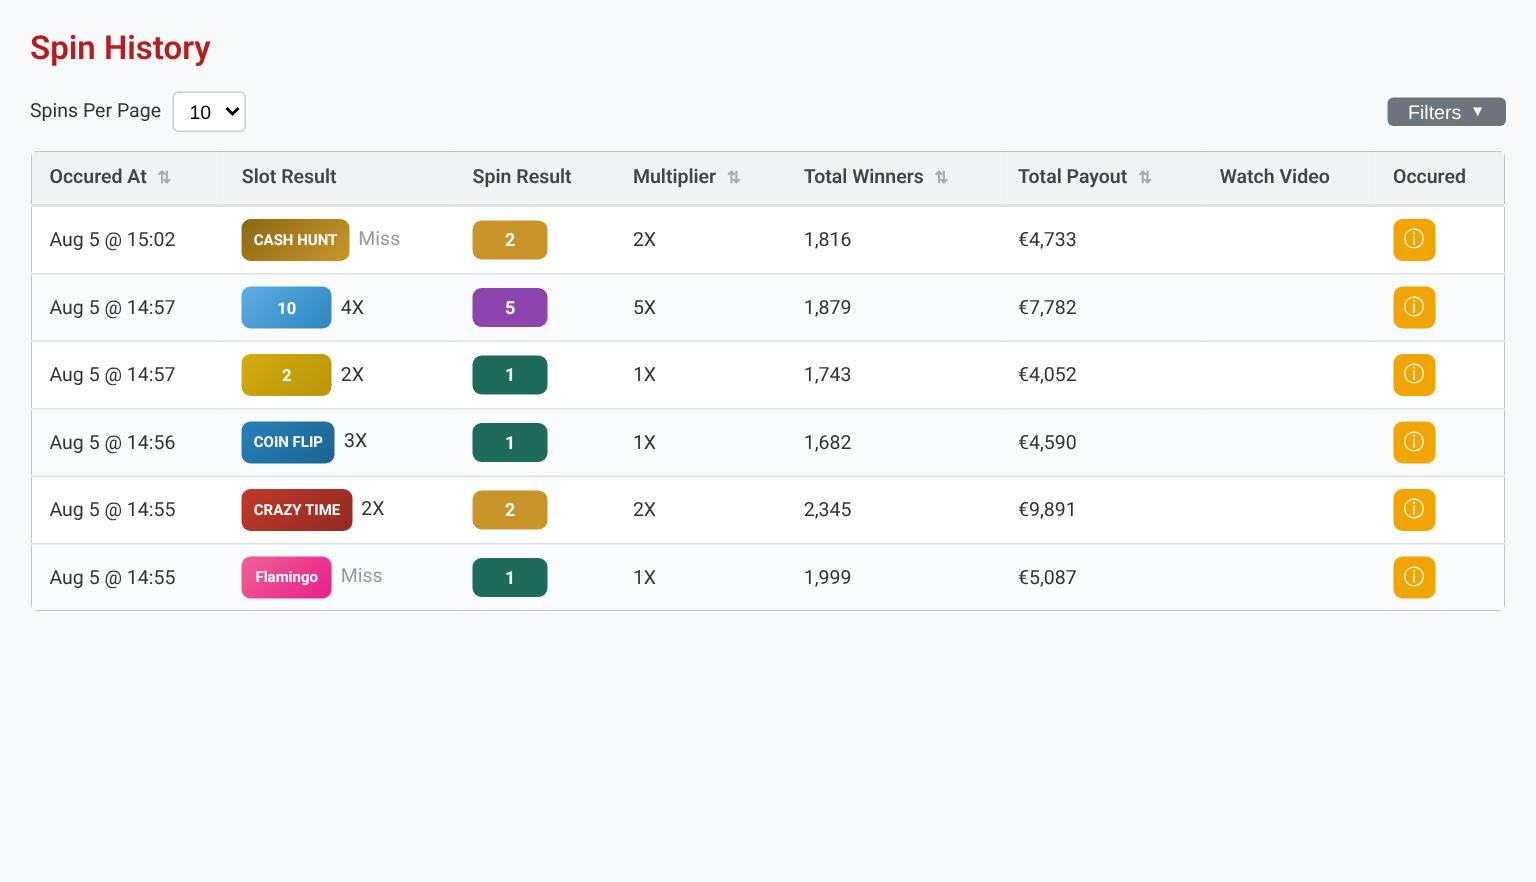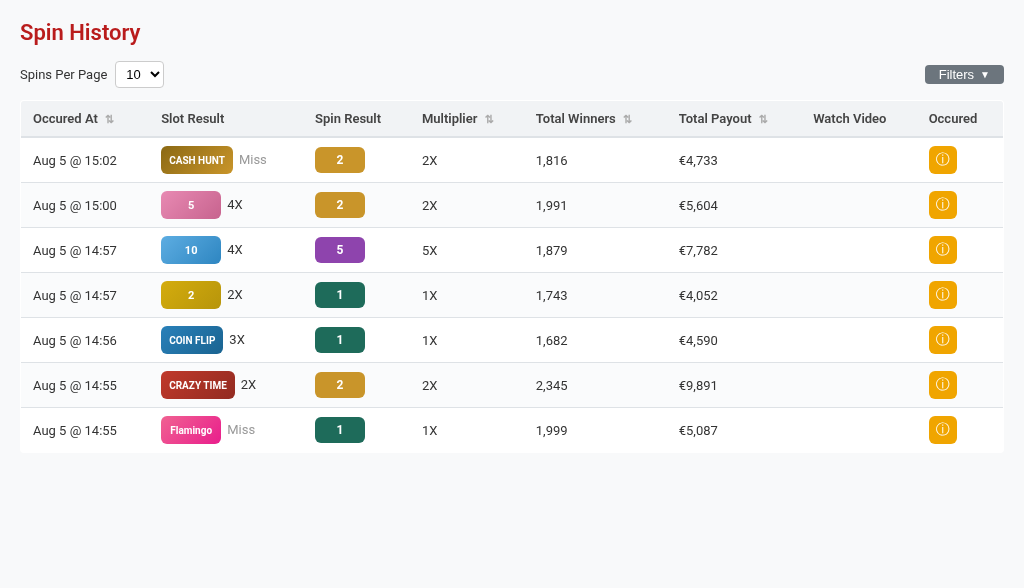--- a/index.html
+++ b/index.html
@@ -177,30 +177,20 @@
         <td>Aug 5 @ 15:02</td>
         <td><span class="slot-badge" style="background: linear-gradient(135deg, rgb(139, 105, 20), rgb(201, 149, 42)); font-size: 10px; color: white;">CASH HUNT</span><span class="miss-text" style="margin-left: 6px;">Miss</span></td>
         <td><span class="spin-badge" style="background: rgb(201, 149, 42); color: white;">2</span></td>
         <td>2X</td>
         <td>1,816</td>
         <td>€4,733</td>
         <td></td>
         <td><button class="detail-btn">ⓘ</button></td>
       </tr>
       <tr>
-        <td>Aug 5 @ 15:00</td>
-        <td><span class="slot-badge" style="background: linear-gradient(135deg, rgb(232, 138, 179), rgb(199, 99, 142)); color: white;">5</span><span style="margin-left: 6px;">4X</span></td>
-        <td><span class="spin-badge" style="background: rgb(201, 149, 42); color: white;">2</span></td>
-        <td>2X</td>
-        <td>1,991</td>
-        <td>€5,604</td>
-        <td></td>
-        <td><button class="detail-btn">ⓘ</button></td>
-      </tr>
-      <tr>
         <td>Aug 5 @ 14:57</td>
         <td><span class="slot-badge" style="background: linear-gradient(135deg, rgb(93, 173, 226), rgb(46, 134, 193)); color: white;">10</span><span style="margin-left: 6px;">4X</span></td>
         <td><span class="spin-badge" style="background: rgb(142, 68, 173); color: white;">5</span></td>
         <td>5X</td>
         <td>1,879</td>
         <td>€7,782</td>
         <td></td>
         <td><button class="detail-btn">ⓘ</button></td>
       </tr>
       <tr>

